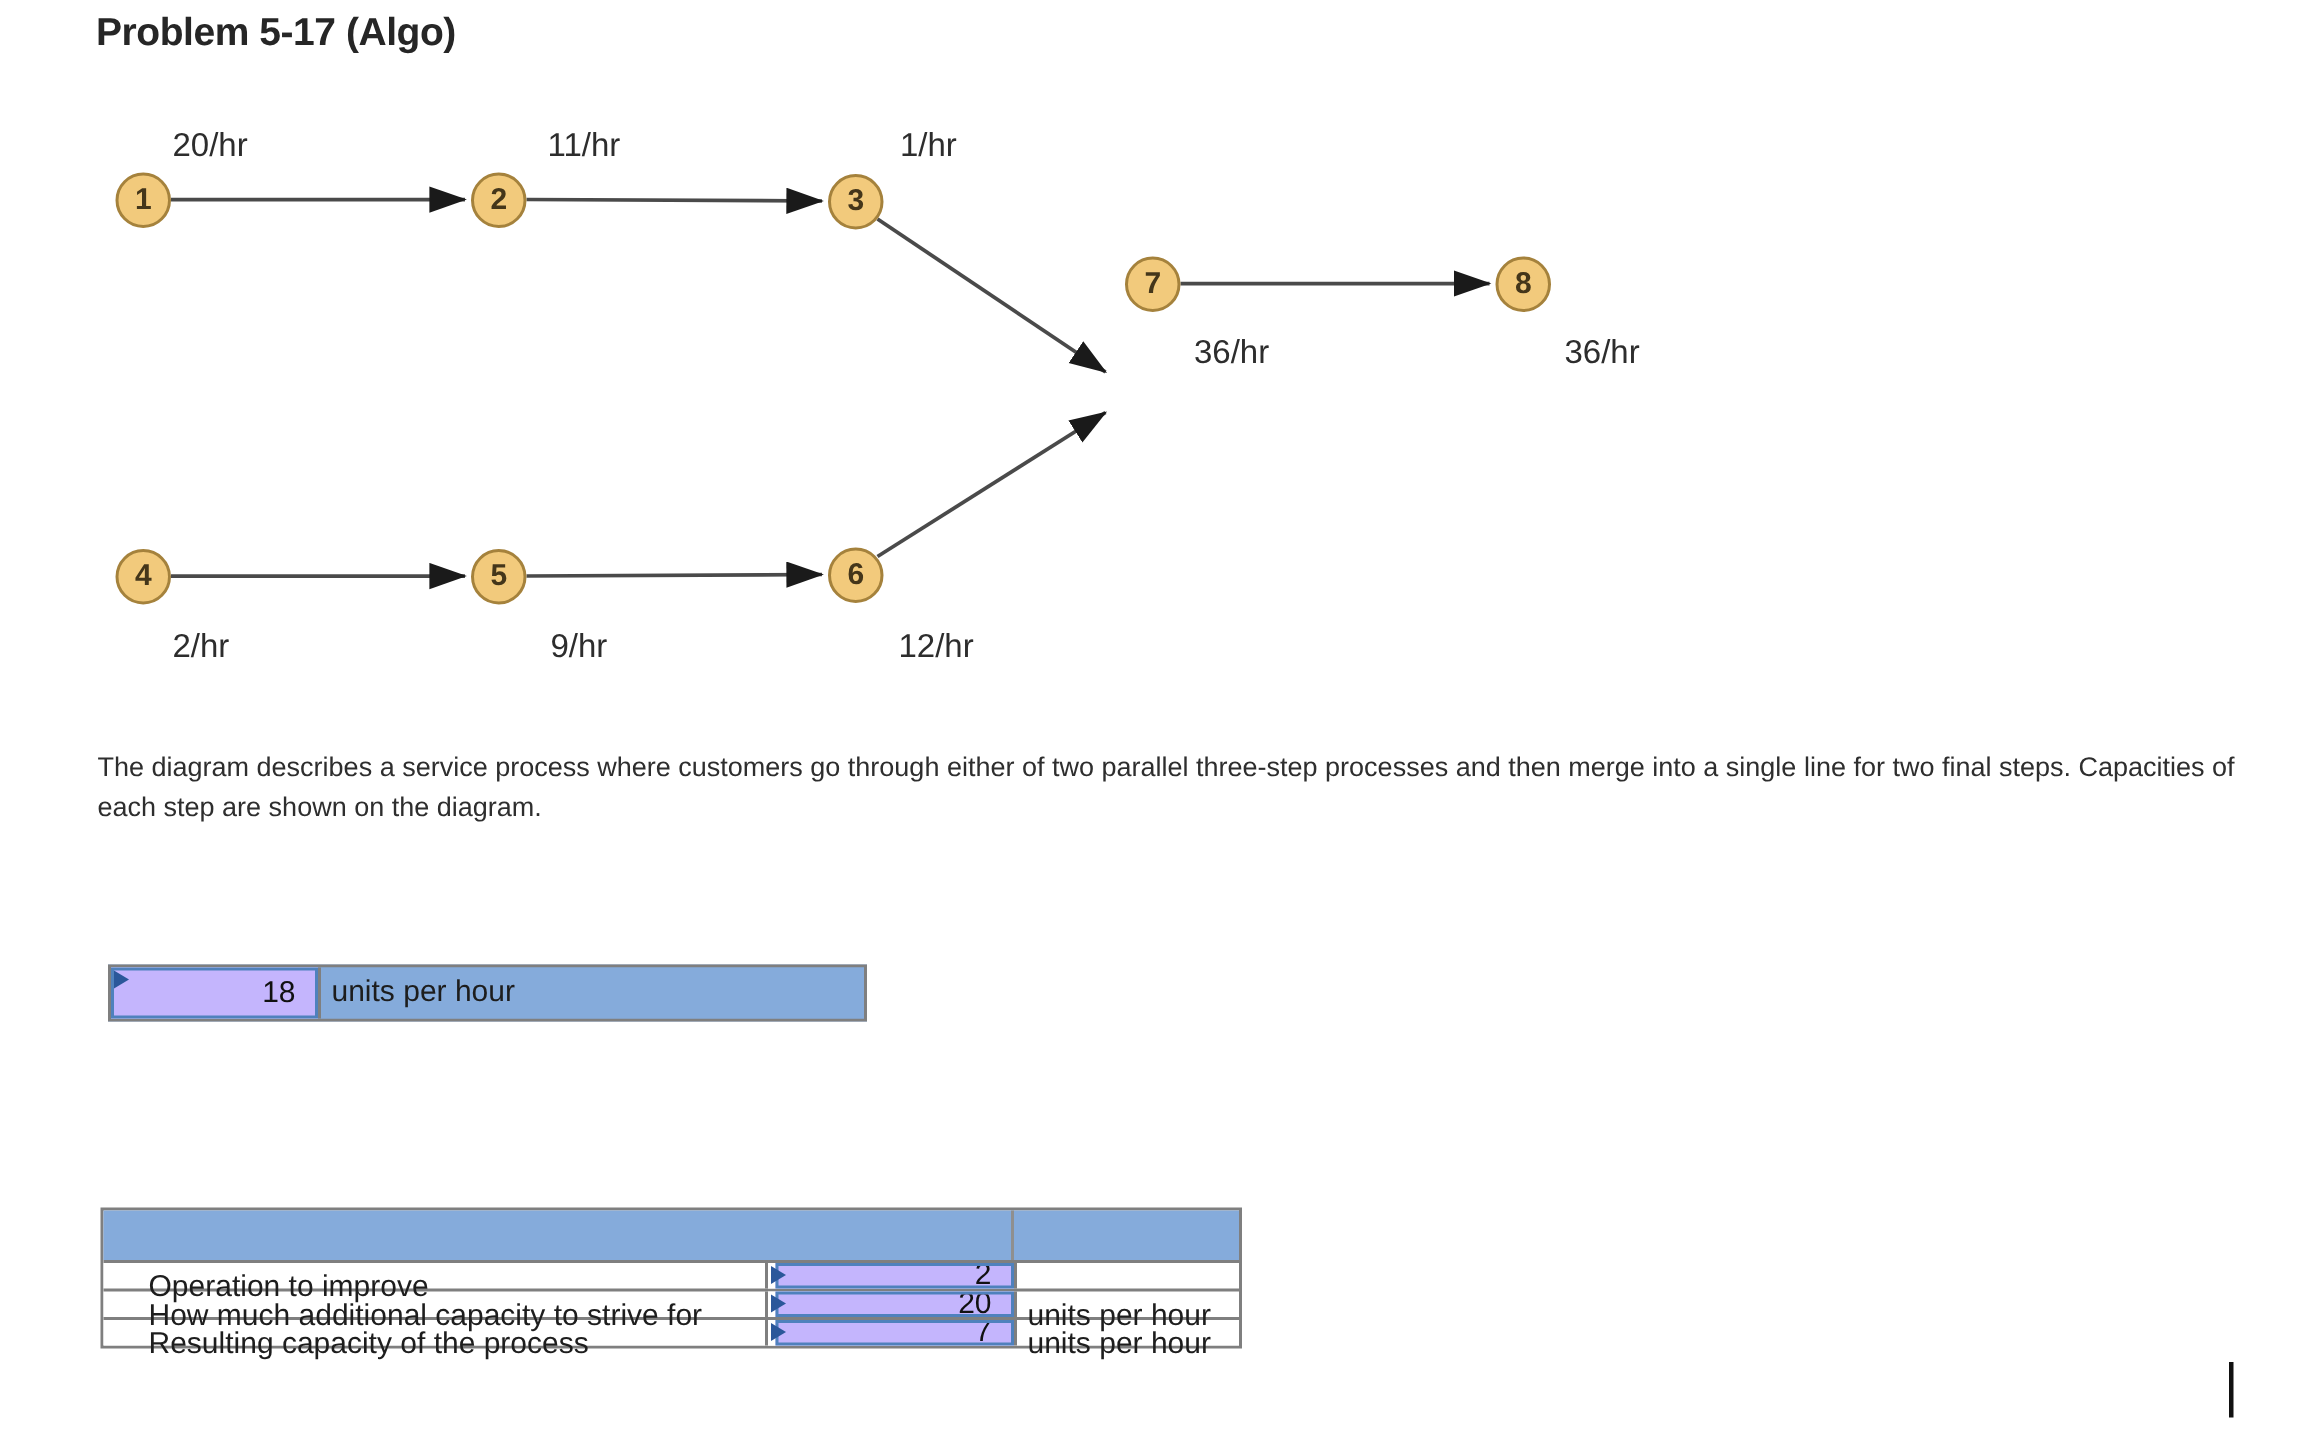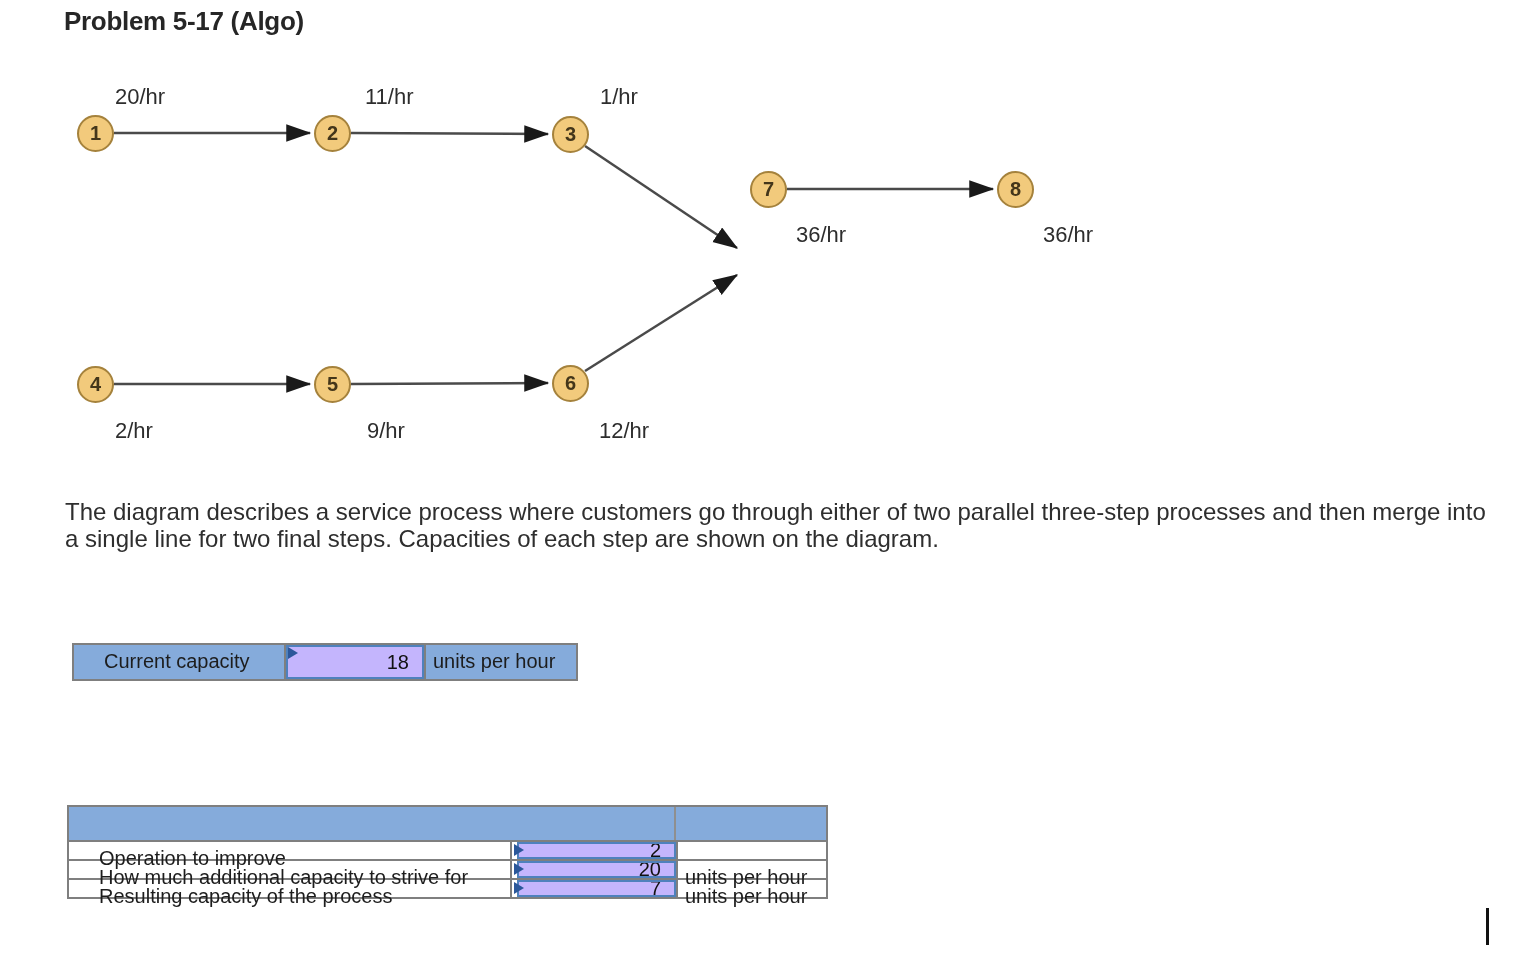--- a/index.html
+++ b/index.html
@@ -22,21 +22,21 @@
     position:absolute; width:37px; height:37px; border-radius:50%;
     background:#f2ca7c; border:2px solid #a5823c;
     display:flex; align-items:center; justify-content:center;
     font-size:20px; font-weight:700; color:#44361a;
   }
   .cap-label {
     position:absolute; font-size:22px; color:#2d2d2d; white-space:nowrap;margin-left:48px;
   }
 
   
-  .para { font-size:24px; line-height:27px; color:#2e2e2e; }
+  .para { font-size:18px; line-height:27px; color:#2e2e2e; }
   #intro-para   { left:65px; top:498px; width:1430px; }
   #q-a-prompt   { left:64px; top:580px; width:1200px; }
   #q-b-prompt   { left:62px; top:708px; width:1440px; }
 
   
   #table-a {
     left:72px; top:643px; width:506px; height:38px;
     border:2px solid #7f7f7f; display:flex; background:#85abdb;
   }
   #table-a .lbl {
@@ -149,21 +149,20 @@
     <div class="cap-label" style="left:319px; top:418px;">9/hr</div>
     <div class="cap-label" style="left:551px; top:418px;">12/hr</div>
     <div class="cap-label" style="left:748px; top:222px;">36/hr</div>
     <div class="cap-label" style="left:995px; top:222px;">36/hr</div>
   </div>
 
   <div id="intro-para" class="abs para">The diagram describes a service process where customers go through either of two parallel three-step processes and then merge into a single line for two final steps. Capacities of each step are shown on the diagram.</div>
 
 
   <div id="table-a" class="abs">
-    <div class="lbl">Current capacity</div>
     <div class="inp-cell">
       <span class="flag-icon"></span>
       <input class="answer-input" type="text" value="18" style="">
     </div>
     <div class="unit">units per hour</div>
   </div>
 
 
   <div id="table-b" class="abs">
     <div class="hdr">

